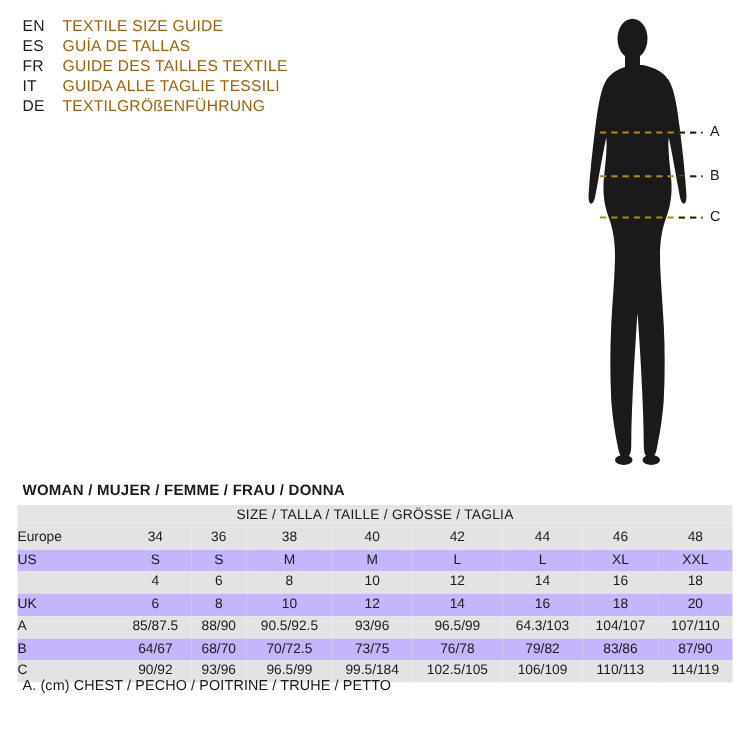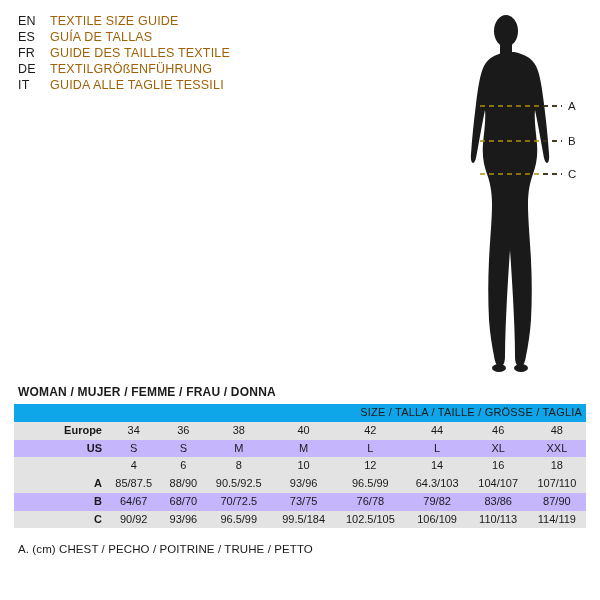--- a/index.html
+++ b/index.html
@@ -79,32 +79,31 @@
     font-size: 11px;
   }
   #size-table td, #size-table th {
     padding: 2px 4px;
     line-height: 1.25;
     font-weight: normal;
     text-align: center;
     color: #1a1a1a;
   }
   #size-table thead th {
-    background: #0ea5e9;
-    text-align: right;
+    background: #e5e5e5;
+    text-align: center;
     font-size: 11px;
     letter-spacing: .2px;
   }
   #size-table tbody tr.odd  { background: #e3e3e3; }
   #size-table tbody tr.even { background: #c4b5fd; }
   #size-table td.rowlabel {
-    text-align: right;
-    padding-left: 10px;
+    text-align: left;
+    padding-left: 0;
     width: 78px;
-    font-weight: bold;
   }
 
   
   #legend {
     position: absolute;
     left: 18px;
     top: 543px;
     font-size: 11.5px;
   }
   .legend-row {
@@ -122,26 +121,26 @@
   </div>
   <div class="lang-row">
     <span class="lang-code">ES</span>
     <span class="lang-title">GUÍA DE TALLAS</span>
   </div>
   <div class="lang-row">
     <span class="lang-code">FR</span>
     <span class="lang-title">GUIDE DES TAILLES TEXTILE</span>
   </div>
   <div class="lang-row">
+    <span class="lang-code">IT</span>
+    <span class="lang-title">GUIDA ALLE TAGLIE TESSILI</span>
+  </div>
+  <div class="lang-row">
     <span class="lang-code">DE</span>
     <span class="lang-title">TEXTILGRÖßENFÜHRUNG</span>
-  </div>
-  <div class="lang-row">
-    <span class="lang-code">IT</span>
-    <span class="lang-title">GUIDA ALLE TAGLIE TESSILI</span>
   </div>
 </div>
 
 <div id="figure-wrap">
   <svg id="figure-svg" width="160" height="365" viewBox="0 0 160 365" xmlns="http://www.w3.org/2000/svg">
 
     <ellipse cx="76" cy="23" rx="12" ry="16" fill="#1a1a1a"></ellipse>
 
     <path d="M70 36 h12 v10 h-12 z" fill="#1a1a1a"></path>
 
@@ -229,20 +228,31 @@
       <td class="rowlabel"></td>
       <td>4</td>
       <td>6</td>
       <td>8</td>
       <td>10</td>
       <td>12</td>
       <td>14</td>
       <td>16</td>
       <td>18</td>
     </tr>
+    <tr class="even">
+      <td class="rowlabel">UK</td>
+      <td>6</td>
+      <td>8</td>
+      <td>10</td>
+      <td>12</td>
+      <td>14</td>
+      <td>16</td>
+      <td>18</td>
+      <td>20</td>
+    </tr>
     <tr class="odd">
       <td class="rowlabel">A</td>
       <td>85/87.5</td>
       <td>88/90</td>
       <td>90.5/92.5</td>
       <td>93/96</td>
       <td>96.5/99</td>
       <td>64.3/103</td>
       <td>104/107</td>
       <td>107/110</td>

